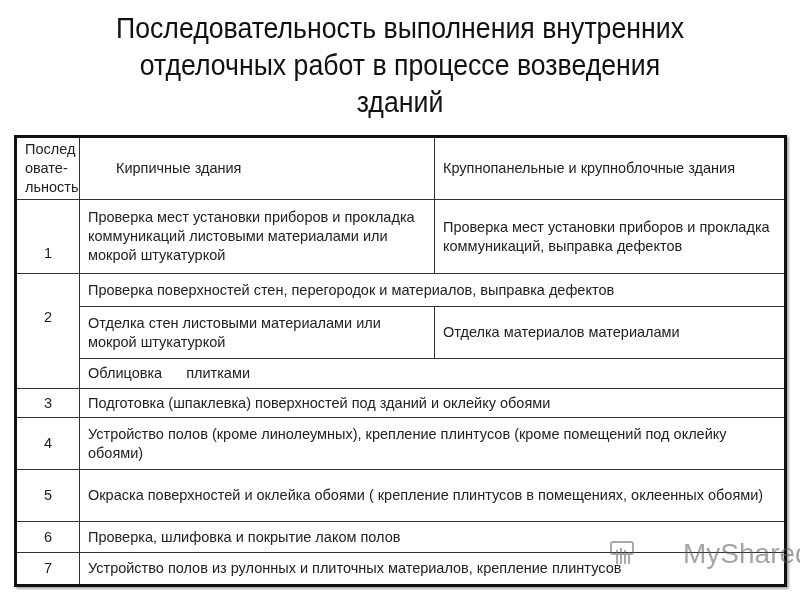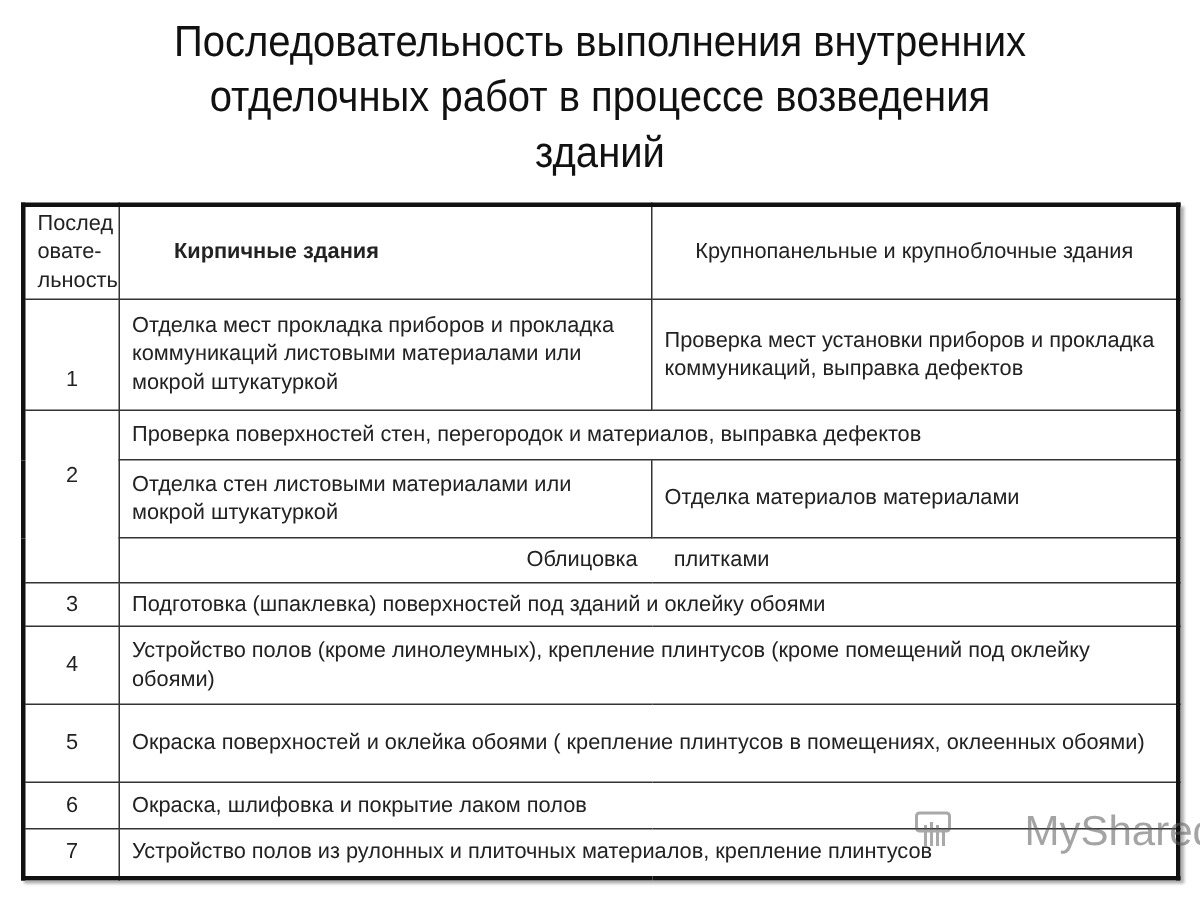--- a/index.html
+++ b/index.html
@@ -9,23 +9,23 @@
   table.seq { position: absolute; left: 14px; top: 135px; width: 770px; height: 444px; border-collapse: collapse; border: 3px solid #111; table-layout: fixed; box-shadow: 2px 2px 2px #aaa; padding-left: 46px; }
   table.seq td { border: 1.5px solid #333; padding: 2px 8px; font-size: 14.5px; line-height: 19px; vertical-align: middle; color: #222; }
   col.c1 { width: 64px; }
   col.c2 { width: 355px; }
   col.c3 { width: 351px; }
   td.num { text-align: center; font-size: 17px; }
   td.num.top { vertical-align: bottom; padding-bottom: 10px; }
   td.num.mid { vertical-align: top; padding-top: 34px; }
   td.hdr-small { font-size: 9.5px; line-height: 12px; vertical-align: top; padding: 5px 6px; }
   td.hdr { font-size: 16.5px; line-height: 22px; }
-  td.hdr.left { padding-left: 36px; font-weight: bold; }
+  td.hdr.left { padding-left: 36px; }
   td.hdr.center { }
-  td.center { text-align: center; }
+  td.center { text-align: left; }
   td.top { vertical-align: top; }
   .gap { word-spacing: 20px; }
   .watermark { position: absolute; left: 606px; top: 538px; font-size: 28px; color: rgba(90,90,90,0.55); font-family: "Liberation Sans", sans-serif; }
   .wm-icon { position: absolute; left: 608px; top: 540px; width: 30px; height: 26px; opacity: 0.5; }
 </style>
 </head>
 <body>
 
 <div class="title">
   <span>Последовательность выполнения внутренних</span>
@@ -40,21 +40,21 @@
       <col class="c3">
     </colgroup>
   <tbody>
       <tr style="height:57px">
     <td class="hdr-small">Послед овате- льность</td>
     <td class="hdr left">Кирпичные здания</td>
     <td class="hdr center">Крупнопанельные и крупноблочные здания</td>
   </tr>
   <tr style="height:74px">
     <td class="num top">1</td>
-    <td class="top">Отделка мест прокладка приборов и прокладка коммуникаций листовыми материалами или мокрой штукатуркой</td>
+    <td class="top">Проверка мест установки приборов и прокладка коммуникаций листовыми материалами или мокрой штукатуркой</td>
     <td class="top">Проверка мест установки приборов и прокладка коммуникаций, выправка дефектов</td>
   </tr>
   <tr style="height:33px">
     <td class="num mid" rowspan="3">2</td>
     <td colspan="2">Проверка поверхностей стен, перегородок и материалов, выправка дефектов</td>
   </tr>
   <tr style="height:52px">
     <td class="top">Отделка стен листовыми материалами или мокрой штукатуркой</td>
     <td class="top">Отделка материалов материалами</td>
   </tr>
@@ -68,21 +68,21 @@
   <tr style="height:52px">
     <td class="num">4</td>
     <td colspan="2">Устройство полов (кроме линолеумных), крепление плинтусов (кроме помещений под оклейку обоями)</td>
   </tr>
   <tr style="height:52px">
     <td class="num">5</td>
     <td colspan="2">Окраска поверхностей и оклейка обоями ( крепление плинтусов в помещениях, оклеенных обоями)</td>
   </tr>
   <tr style="height:31px">
     <td class="num">6</td>
-    <td colspan="2">Окраска, шлифовка и покрытие лаком полов</td>
+    <td colspan="2">Проверка, шлифовка и покрытие лаком полов</td>
   </tr>
   <tr style="height:33px">
     <td class="num">7</td>
     <td colspan="2">Устройство полов из рулонных и плиточных материалов, крепление плинтусов</td>
   </tr>
 </tbody>
   </table>
 
 <svg class="wm-icon" viewBox="0 0 30 26">
   <rect x="3" y="2" width="22" height="12" rx="2" fill="none" stroke="#555" stroke-width="2"></rect>

